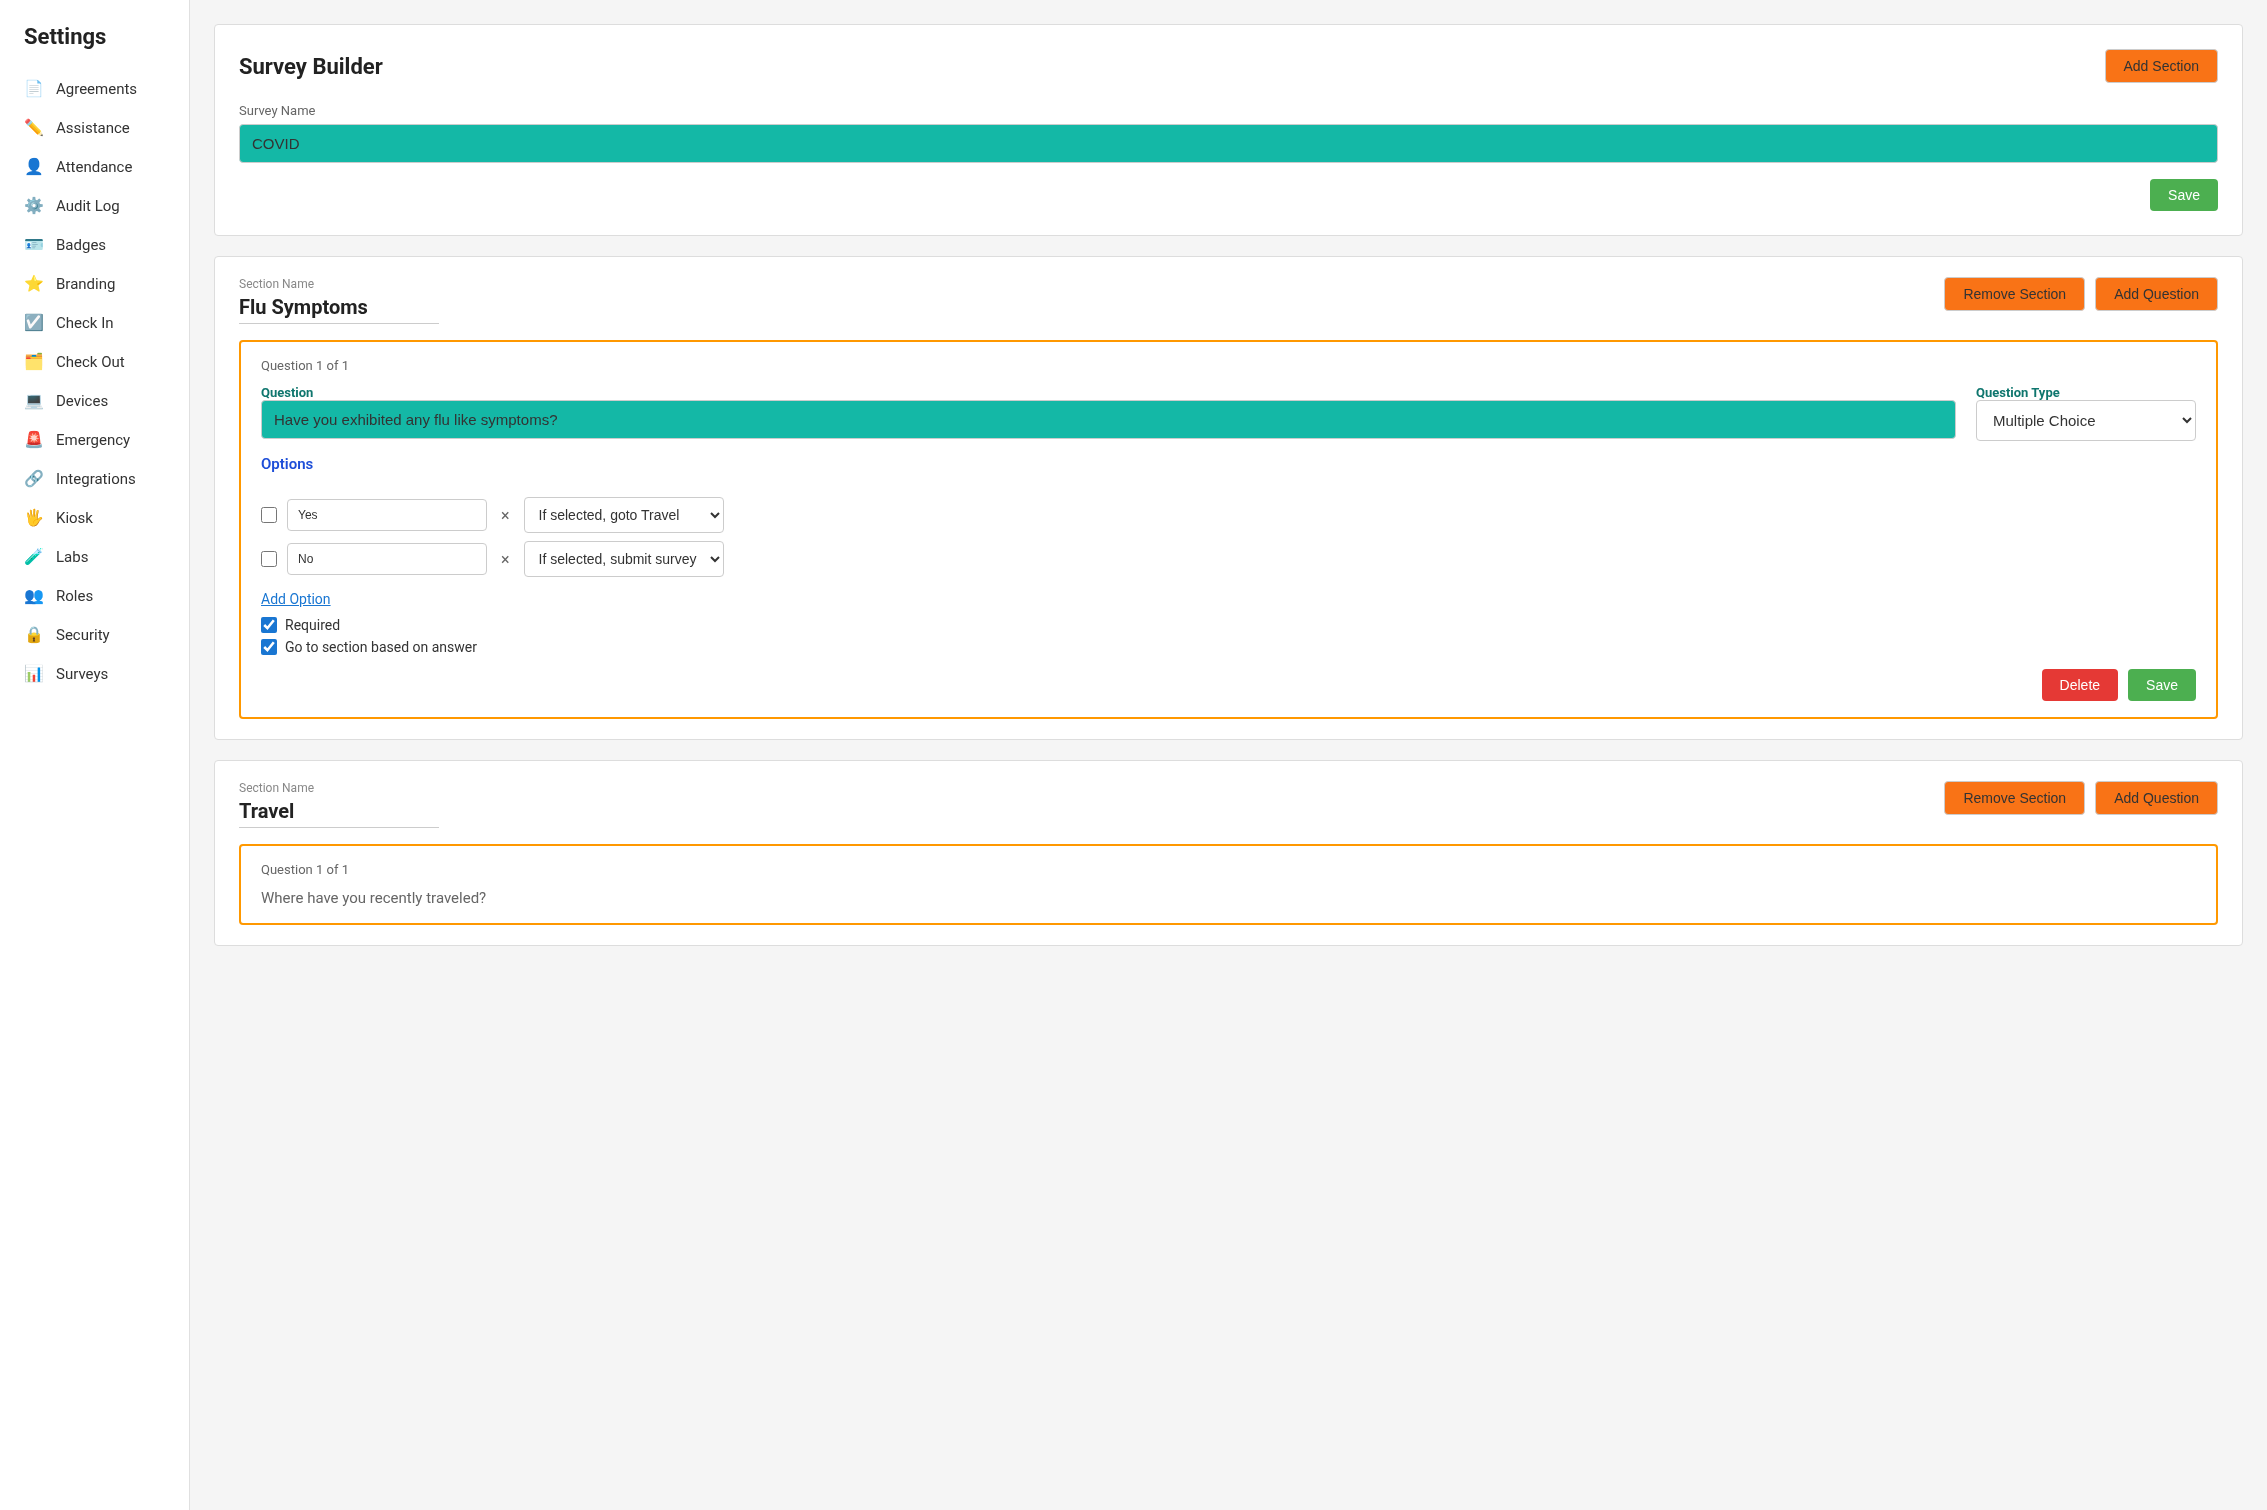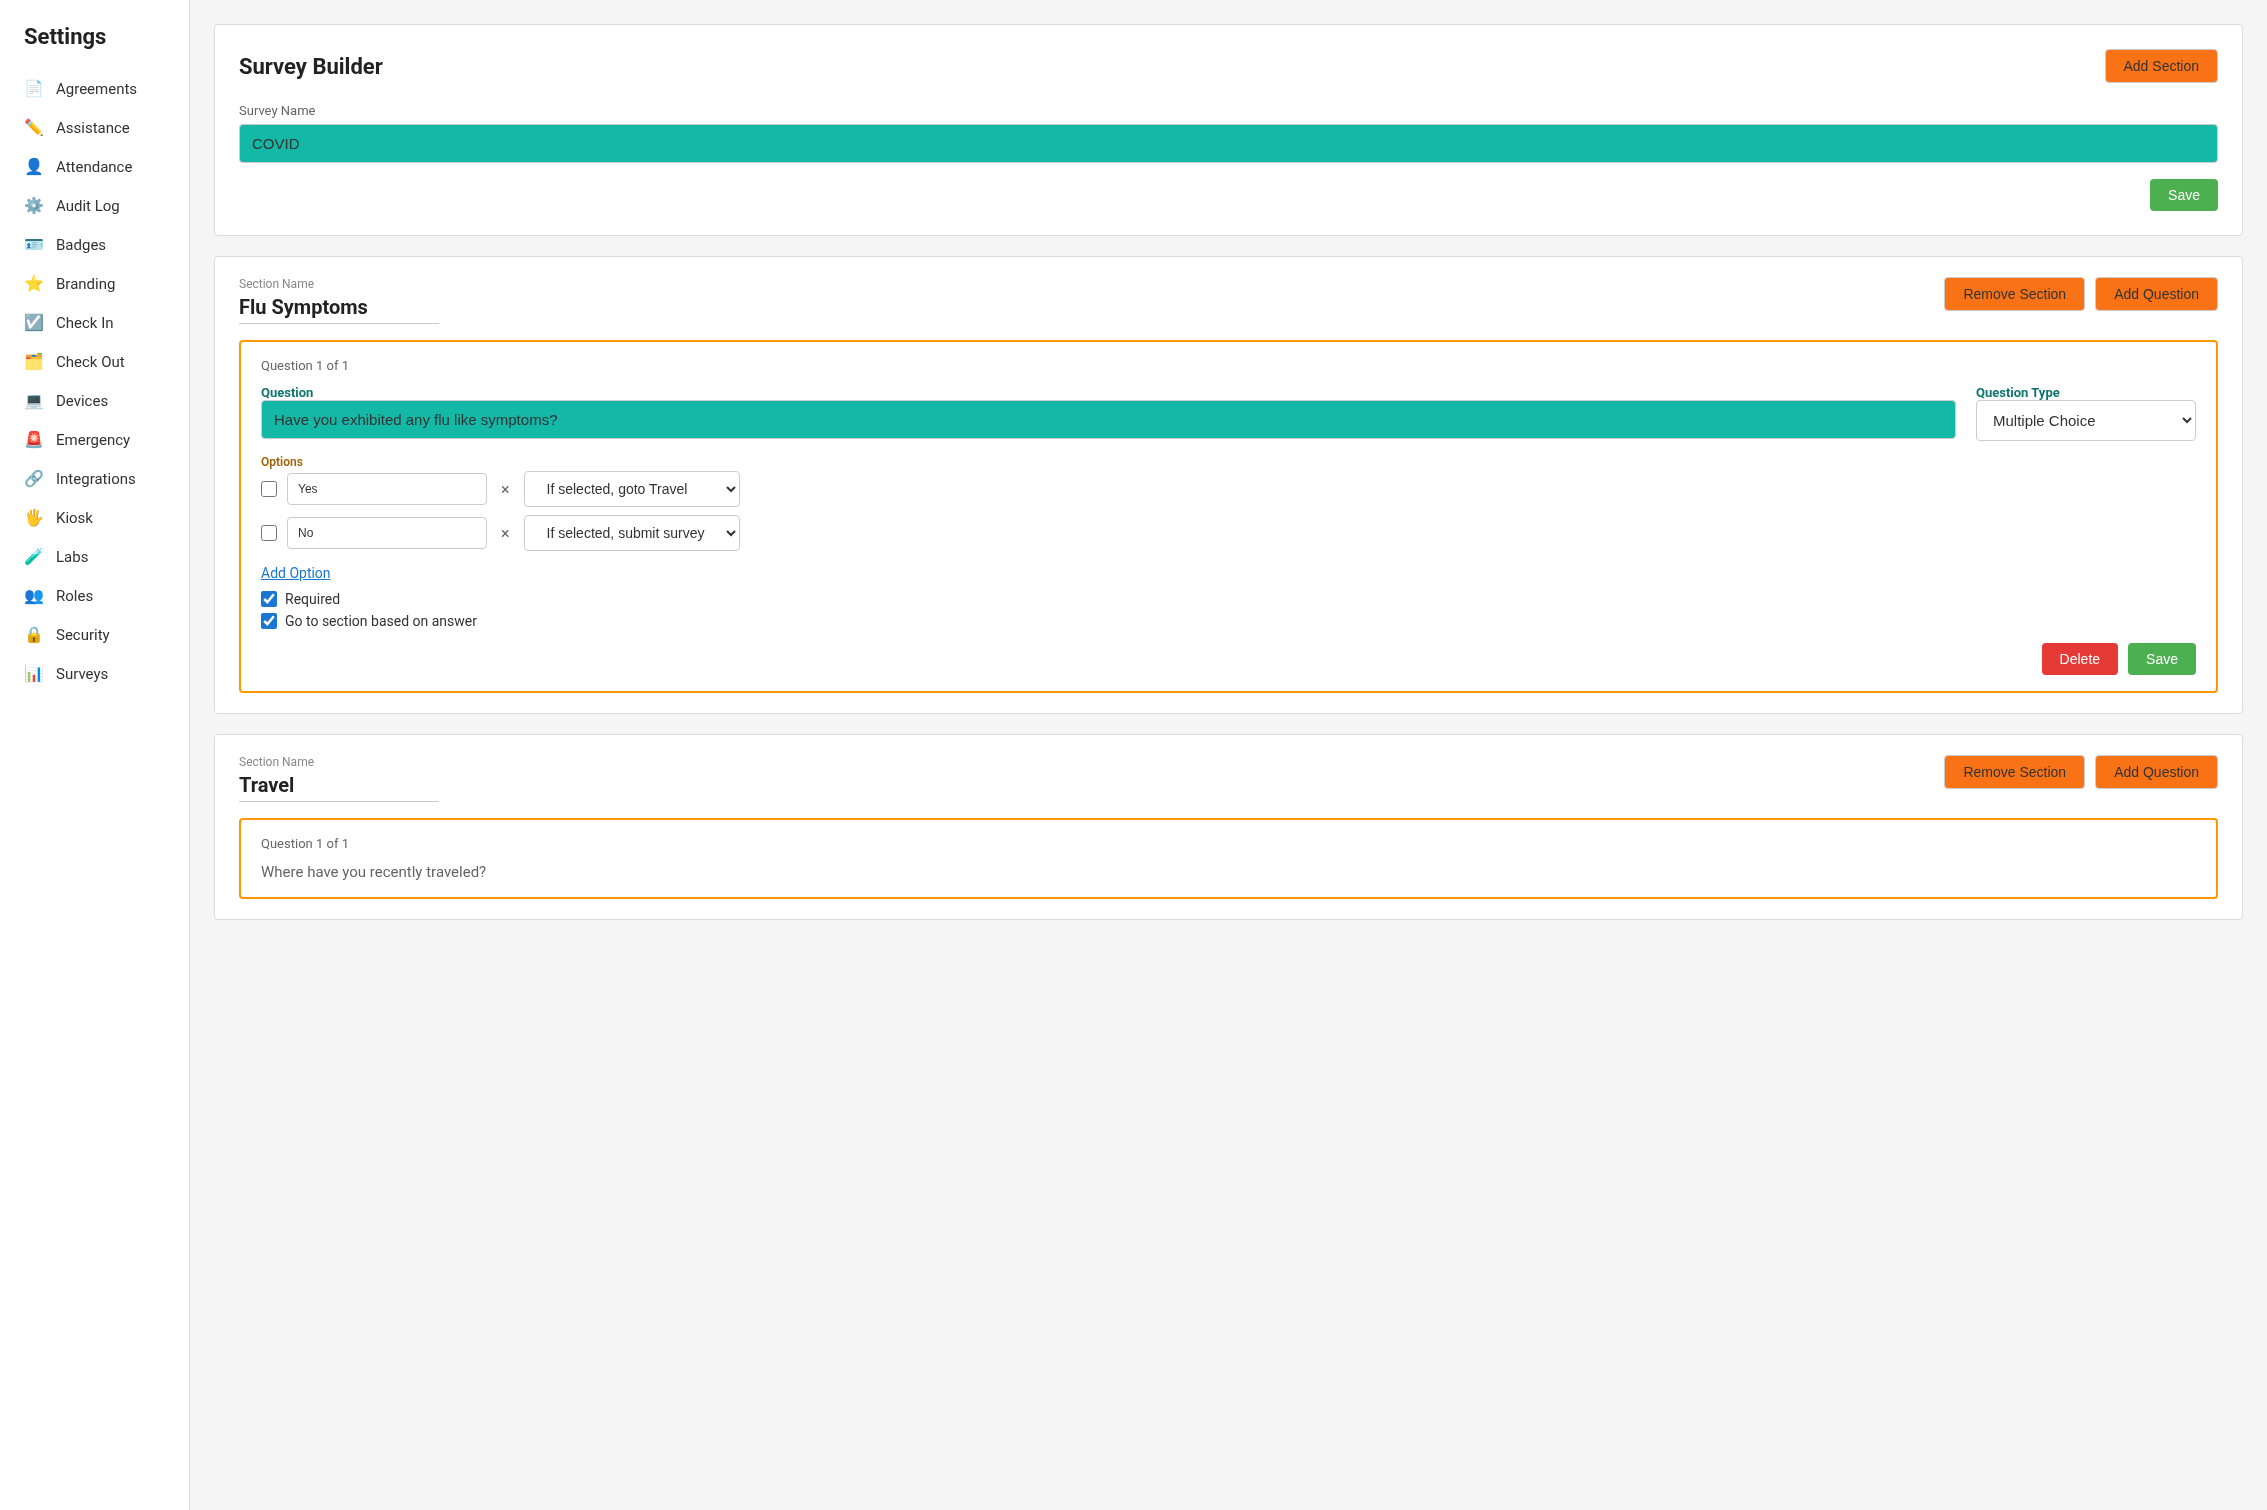--- a/index.html
+++ b/index.html
@@ -172,24 +172,24 @@
       border: 1px solid #ccc;
       border-radius: 4px;
       font-size: 15px;
       color: #333;
       background: #fff;
       appearance: auto;
     }
 
     
     .options-label {
-      font-size: 12px;
-      color: #a16207;
+      font-size: 15px;
+      color: #1d4ed8;
       font-weight: 600;
-      margin-bottom: 2px;
+      margin-bottom: 24px;
     }
     .option-row {
       display: flex;
       align-items: center;
       gap: 10px;
       margin-bottom: 8px;
     }
     .option-checkbox {
       width: 16px;
       height: 16px;
@@ -208,21 +208,21 @@
       font-size: 16px;
       cursor: pointer;
       padding: 0 4px;
     }
     .option-goto {
       display: flex;
       align-items: center;
       gap: 6px;
     }
     .option-goto-select {
-      padding: 8px 18px;
+      padding: 8px 10px;
       border: 1px solid #ccc;
       border-radius: 4px;
       font-size: 14px;
       color: #333;
       background: #fff;
       min-width: 200px;
     }
     .add-option-link {
       color: #1976d2;
       font-size: 14px;

